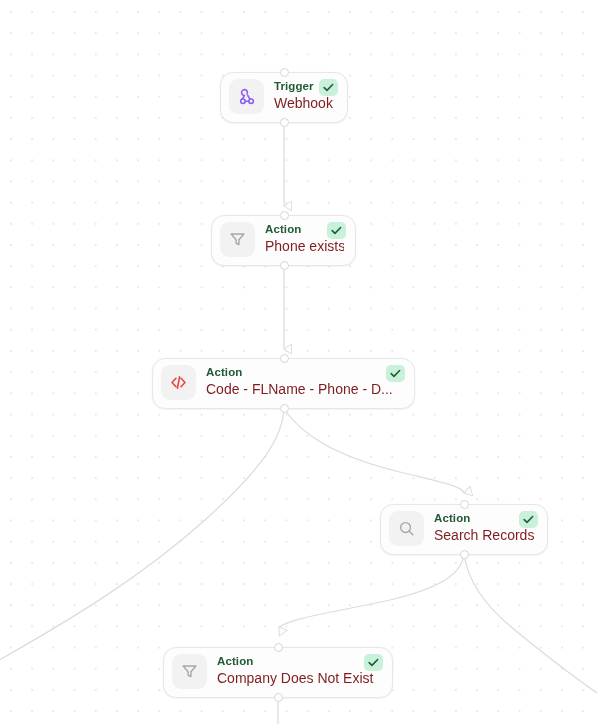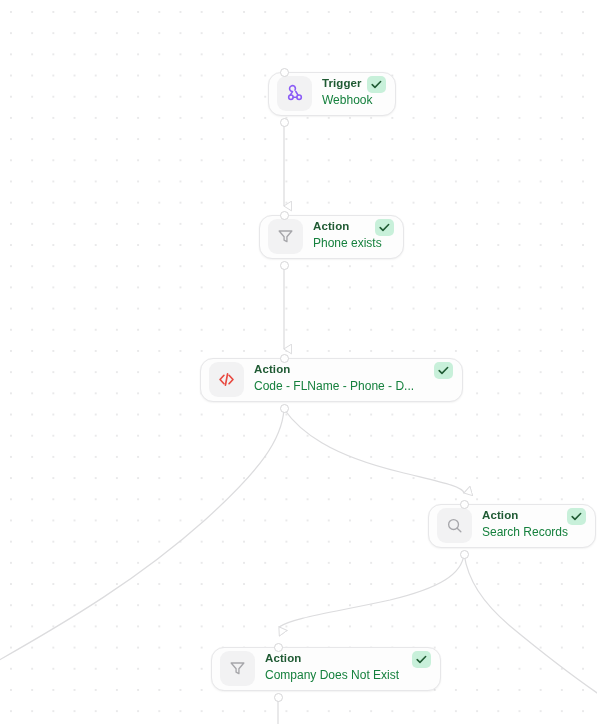--- a/index.html
+++ b/index.html
@@ -32,22 +32,21 @@
 
   .node {
     position: absolute;
     background: #fdfdfd;
     border: 1px solid #e7e7e9;
     border-radius: 13px;
     box-shadow: 0 1px 2px rgba(16,18,22,0.045), 0 0 0 0.5px rgba(16,18,22,0.015);
     display: flex;
     align-items: center;
     padding: 5px 9px 7px 8px;
-    height: 44px;
-    margin-left: 48px;
+    height: 51px;
   }
 
   .node-icon {
     width: 35px; height: 35px;
     min-width: 35px;
     border-radius: 9px;
     background: #f2f2f3;
     display: flex;
     align-items: center;
     justify-content: center;
@@ -66,22 +65,22 @@
 
   .node-kind {
     font-size: 11.5px;
     font-weight: bold;
     color: #1f5a33;
     line-height: 13px;
     letter-spacing: 0.1px;
   }
 
   .node-title {
-    font-size: 12px;
-    color: #15803d;
+    font-size: 14px;
+    color: #7f1d1d;
     line-height: 19px;
     margin-top: 1px;
     white-space: nowrap;
     overflow: hidden;
   }
 
   .node-badge {
     position: absolute;
     right: 0px;
     top: -1px;

